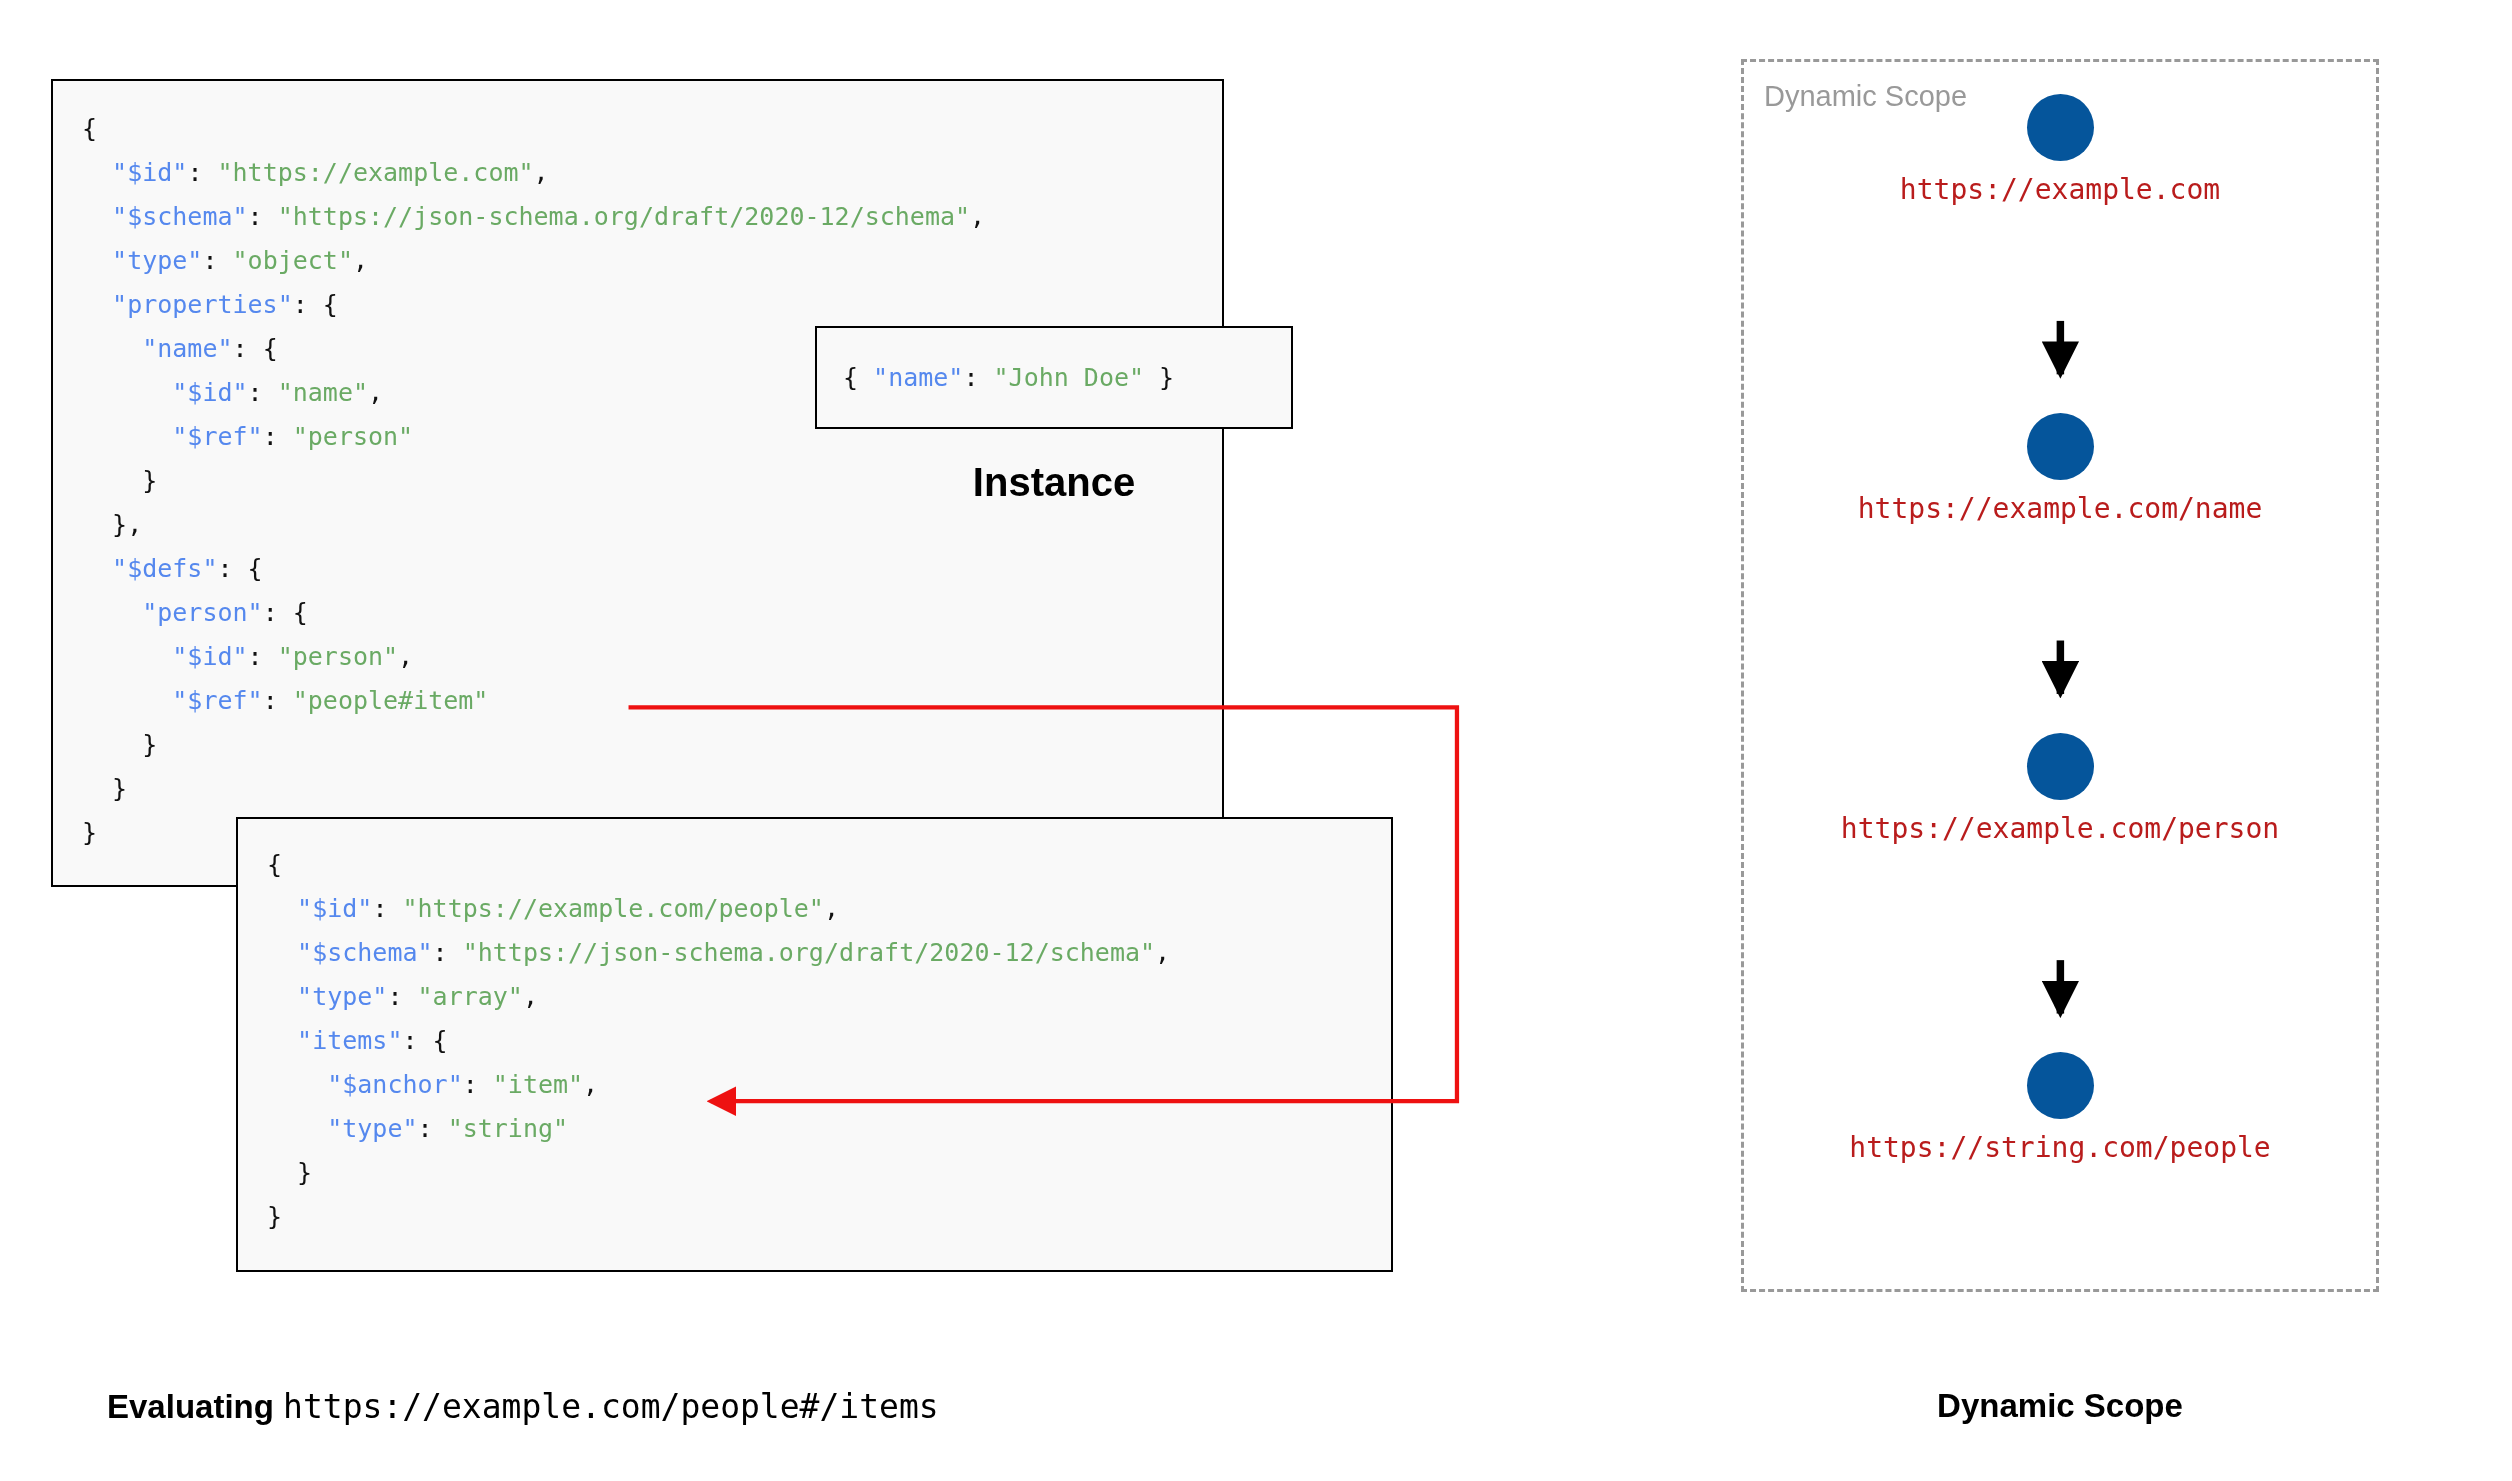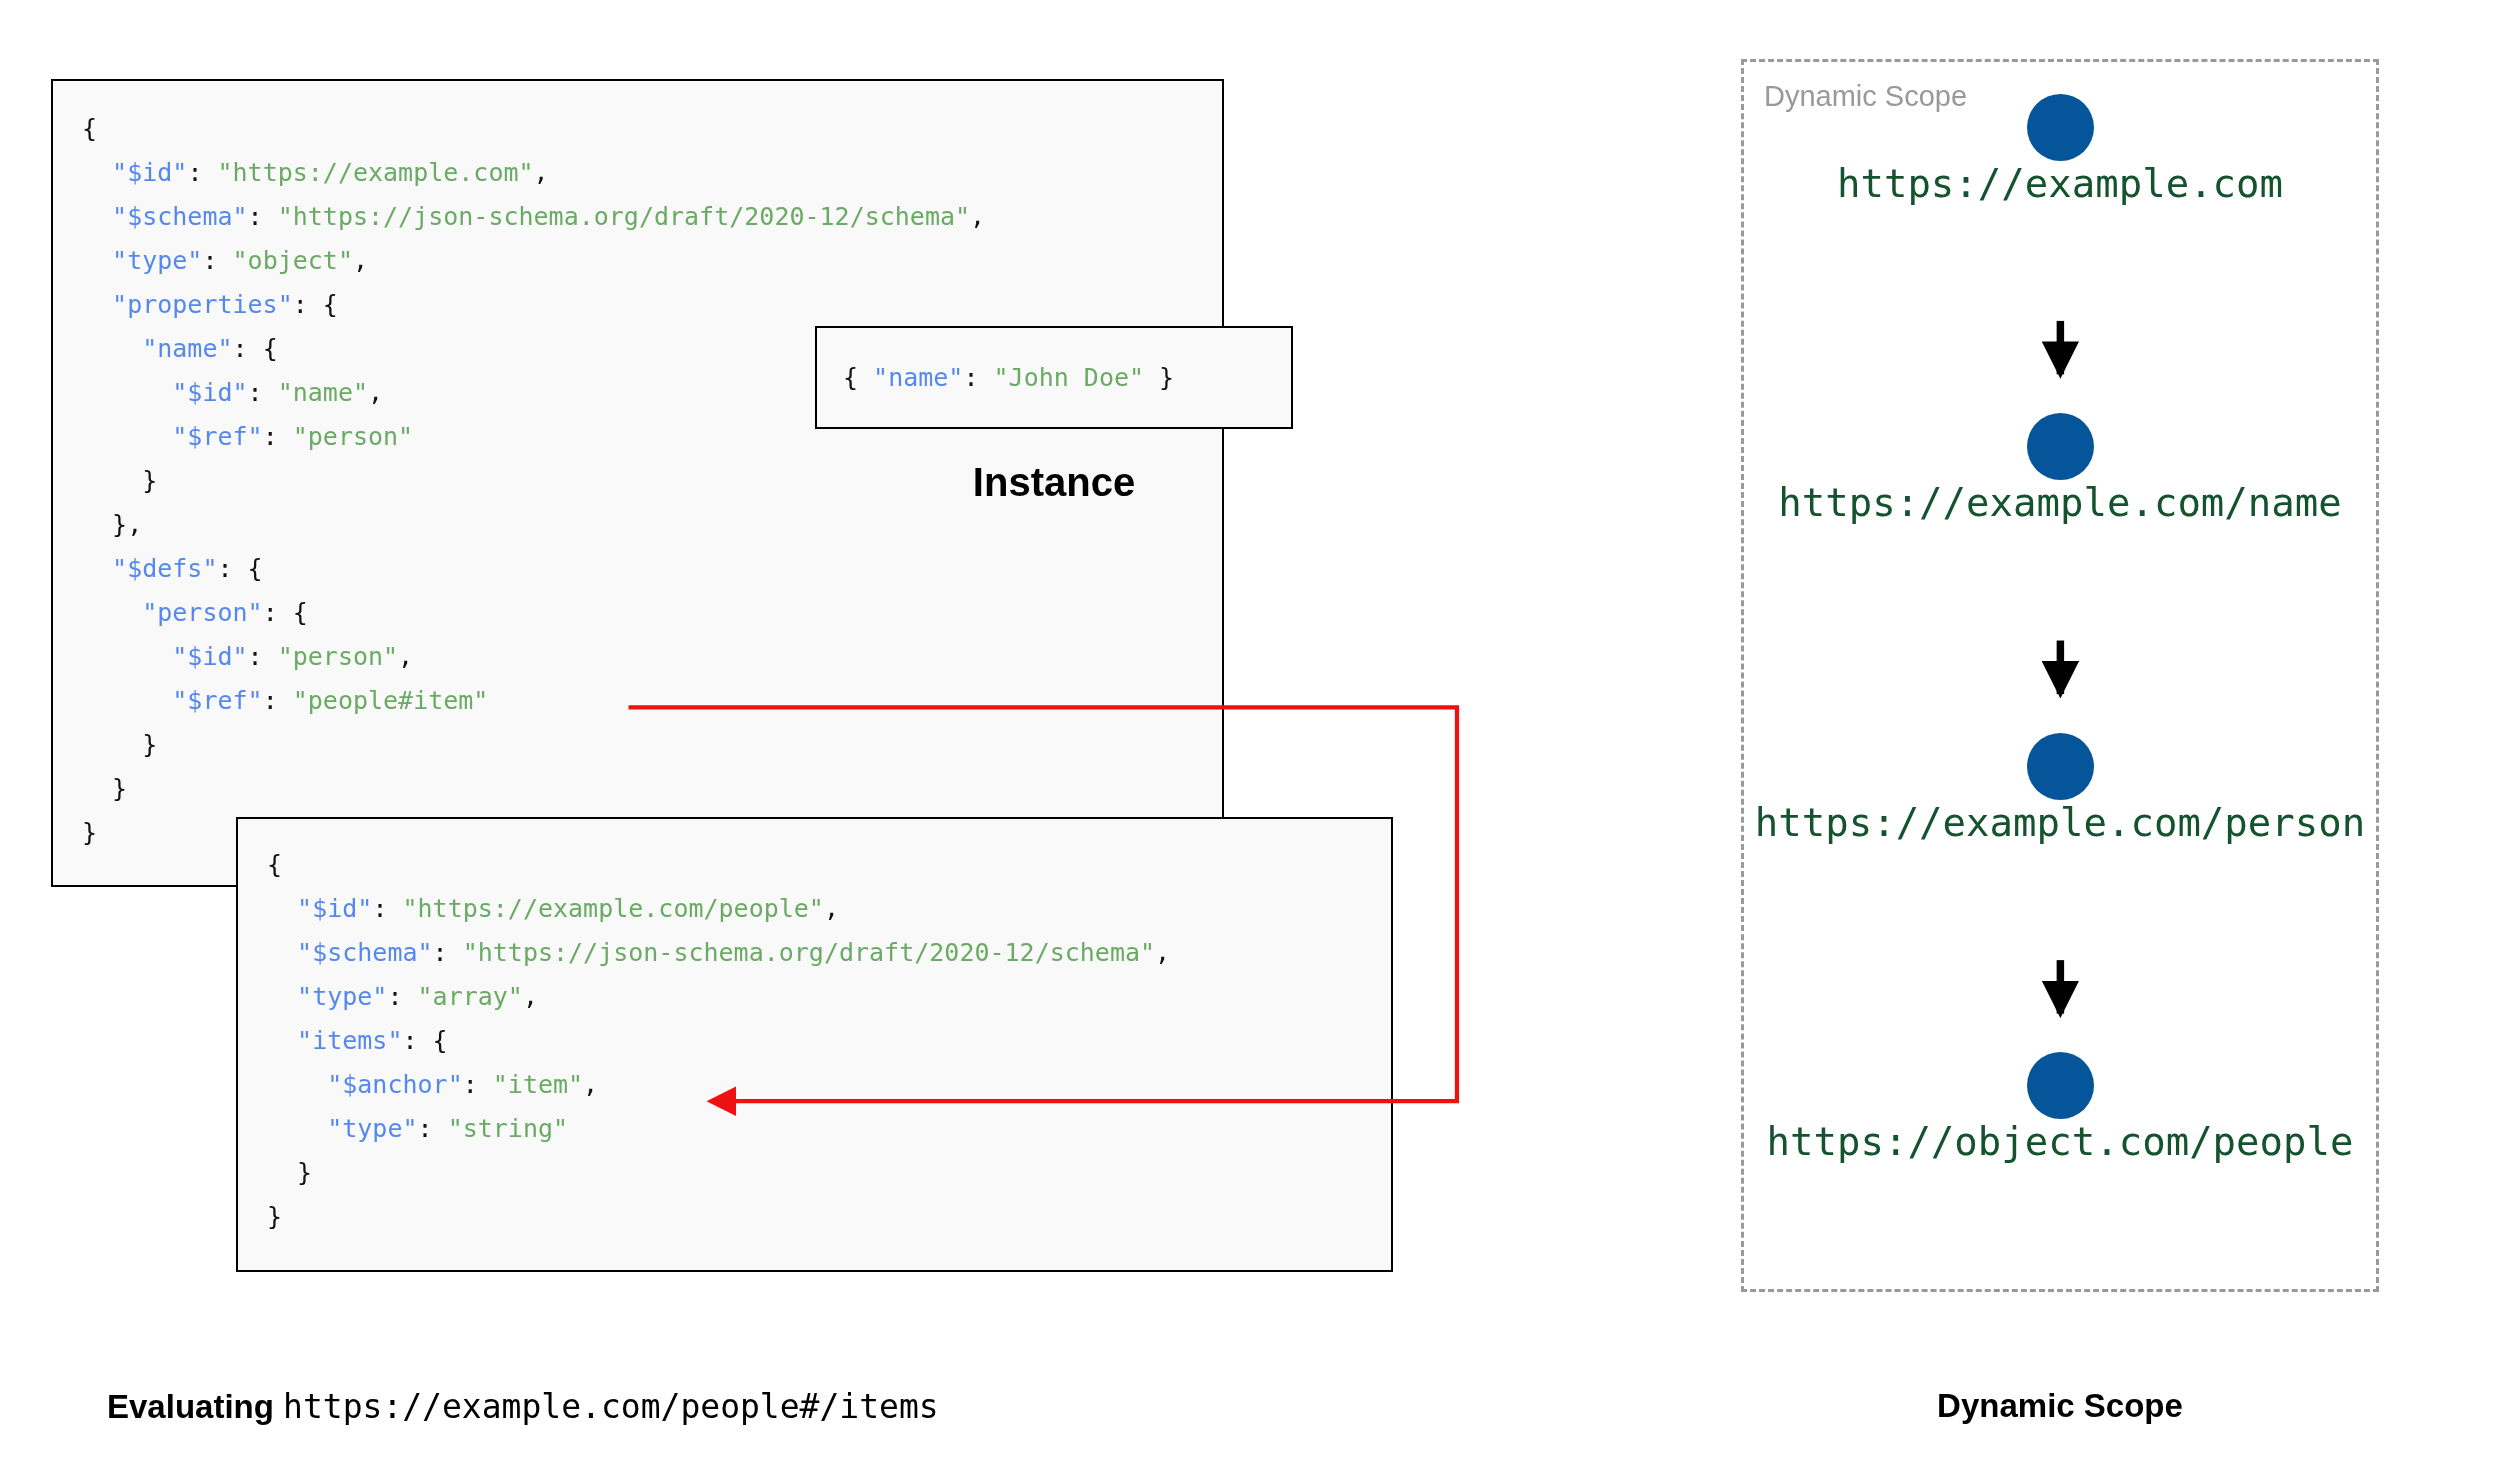--- a/index.html
+++ b/index.html
@@ -30,22 +30,22 @@
   
   #red-arrow{position:absolute;left:0;top:0;width:2512px;height:1482px;pointer-events:none;}
 
   
   #scope-box{position:absolute;left:1741px;top:59px;width:638px;height:1233px;
              border:3.2px dashed #999;box-sizing:border-box;}
   #scope-title{position:absolute;left:1764px;top:80px;font-size:29px;color:#999;
                font-family:"Liberation Sans",sans-serif;}
   .node{position:absolute;width:638px;left:1741px;text-align:center;}
   .dot{width:67px;height:67px;border-radius:50%;background:#05559b;margin:0 auto;}
-  .nodelabel{font-family:"DejaVu Sans Mono",monospace;font-size:39px;color:#14532d;
-             margin-top:0;white-space:pre;}
+  .nodelabel{font-family:"DejaVu Sans Mono",monospace;font-size:28px;color:#b91c1c;
+             margin-top:12px;white-space:pre;}
   #scope-arrows{position:absolute;left:0;top:0;width:2512px;height:1482px;pointer-events:none;}
 
   
   #caption-left{position:absolute;left:107px;top:1387px;font-size:33px;color:#000;text-align:right;}
   #caption-left .b{font-weight:bold;font-family:"Liberation Sans",sans-serif;}
   #caption-left .m{font-family:"DejaVu Sans Mono",monospace;}
   #caption-right{position:absolute;left:1741px;top:1387px;width:638px;text-align:center;
       font-size:33px;font-weight:bold;color:#000;font-family:"Liberation Sans",sans-serif;}
 </style>
 </head>
@@ -120,21 +120,21 @@
   <div class="node" style="top:413px;">
     <div class="dot"></div>
     <div class="nodelabel">https://example.com/name</div>
   </div>
   <div class="node" style="top:733px;">
     <div class="dot"></div>
     <div class="nodelabel">https://example.com/person</div>
   </div>
   <div class="node" style="top:1052px;">
     <div class="dot"></div>
-    <div class="nodelabel">https://object.com/people</div>
+    <div class="nodelabel">https://string.com/people</div>
   </div>
 
   <div id="caption-left"><span class="b">Evaluating </span><span class="m">https://example.com/people#/items</span></div>
 
   <div id="caption-right">Dynamic Scope</div>
 
 </div>
 
 
 </body></html>

